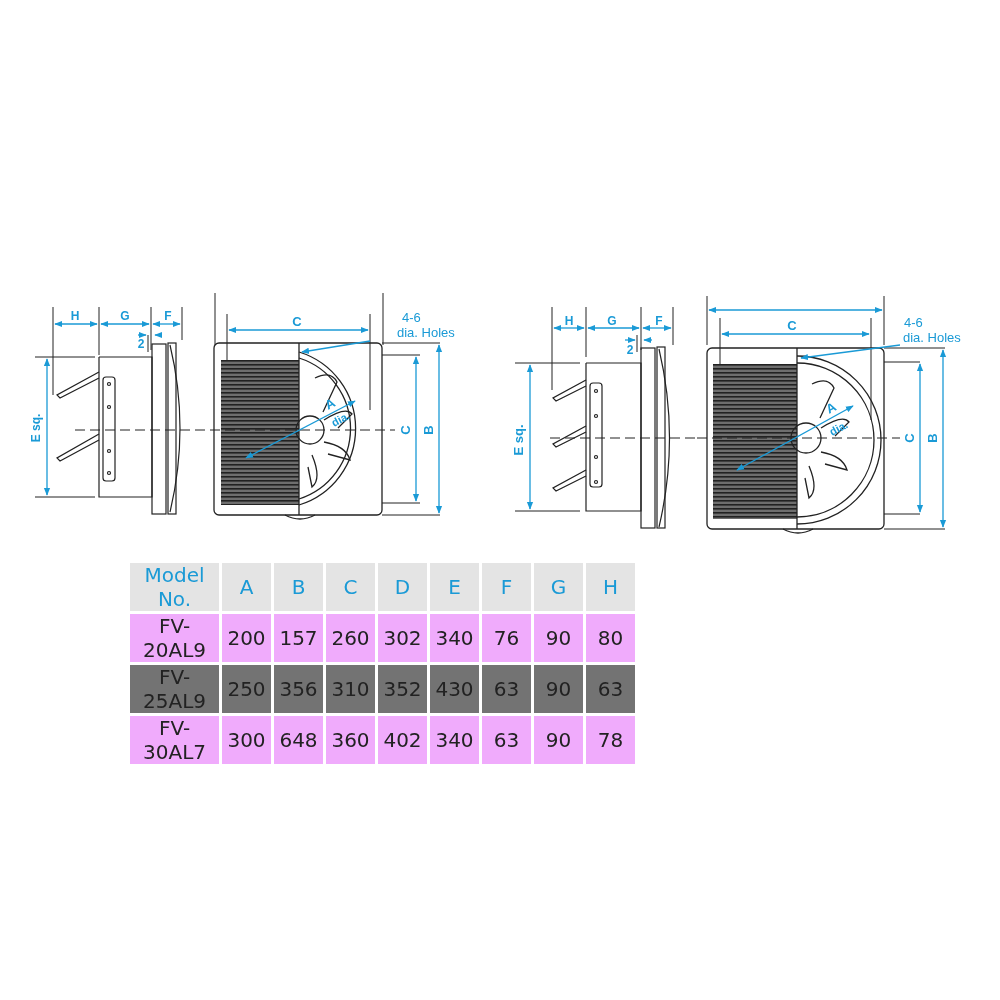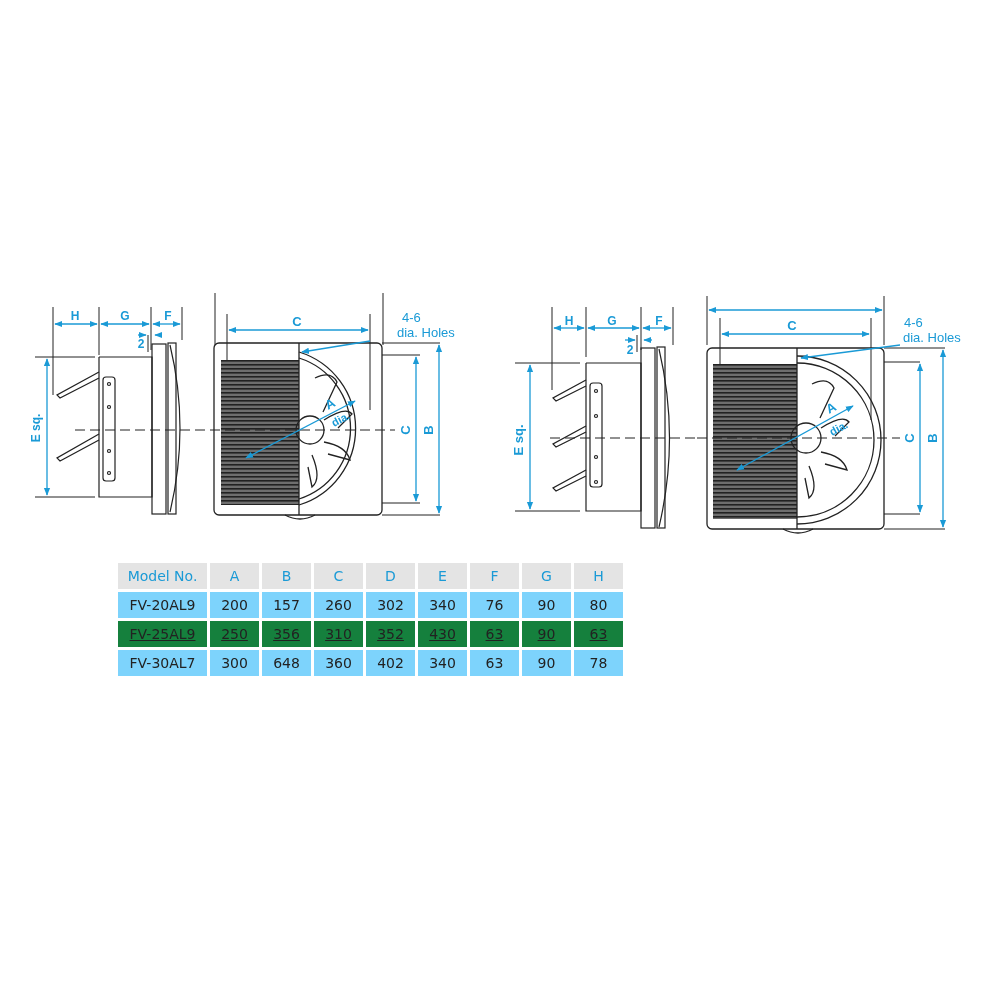--- a/index.html
+++ b/index.html
@@ -1,25 +1,25 @@
 <!DOCTYPE html>
 <html><head>
 <meta charset="utf-8">
 <style>
   html, body { margin:0; padding:0; background:#ffffff; }
   body { width:1000px; height:1000px; position:relative; overflow:hidden; font-family:"Liberation Sans", sans-serif; }
   svg.diagram { position:absolute; left:0; top:0; }
   .dim { fill:#1a9ad6; font-family:"Liberation Sans", sans-serif; font-weight:bold; }
   .dimn { fill:#1a9ad6; font-family:"Liberation Sans", sans-serif; }
-  table.spec { position:absolute; left:118px; top:563px; border-collapse:separate; border-spacing:3px; margin:-3px; font-family:"DejaVu Sans", sans-serif; font-size:14px; }
+  table.spec { position:absolute; left:130px; top:563px; border-collapse:separate; border-spacing:3px; margin:-3px; font-family:"DejaVu Sans", sans-serif; font-size:20px; }
   table.spec td, table.spec th { height:26px; padding:0; text-align:center; font-weight:normal; }
   table.spec th { background:#e4e4e4; color:#1a9ad6; }
   table.spec td { color:#222; }
-  tr.row-blue td { background:#7dd3fc; }
-  tr.row-gray td { background:#15803d;text-decoration:underline; }
+  tr.row-blue td { background:#f0abfc; }
+  tr.row-gray td { background:#737373; }
   .c0 { width:89px; } .cn { width:49px; }
 </style>
 </head>
 <body>
 
 <svg class="diagram" width="1000" height="560" viewBox="0 0 1000 560" xmlns="http://www.w3.org/2000/svg">
   <defs>
     <marker id="ar" viewBox="0 0 10 10" refX="9" refY="5" markerWidth="6" markerHeight="6" orient="auto-start-reverse">
       <path d="M0,1 L10,5 L0,9 z" fill="#1a9ad6"></path>
     </marker>

